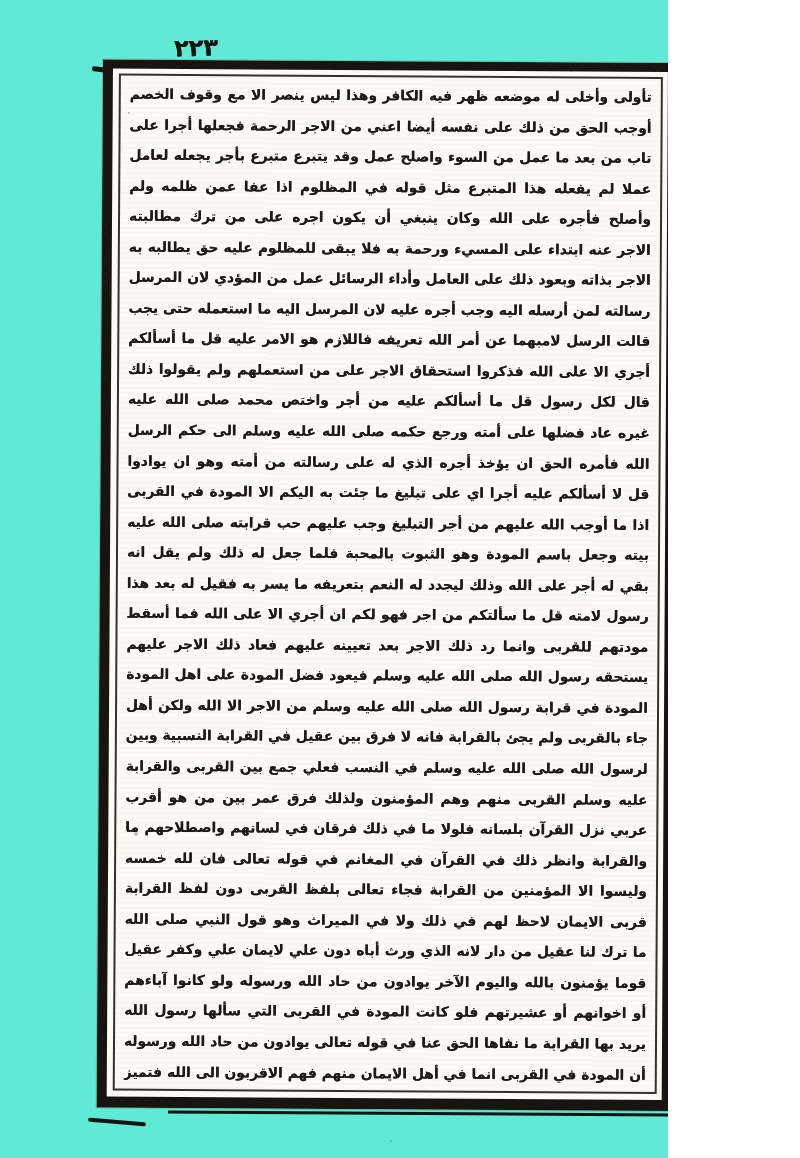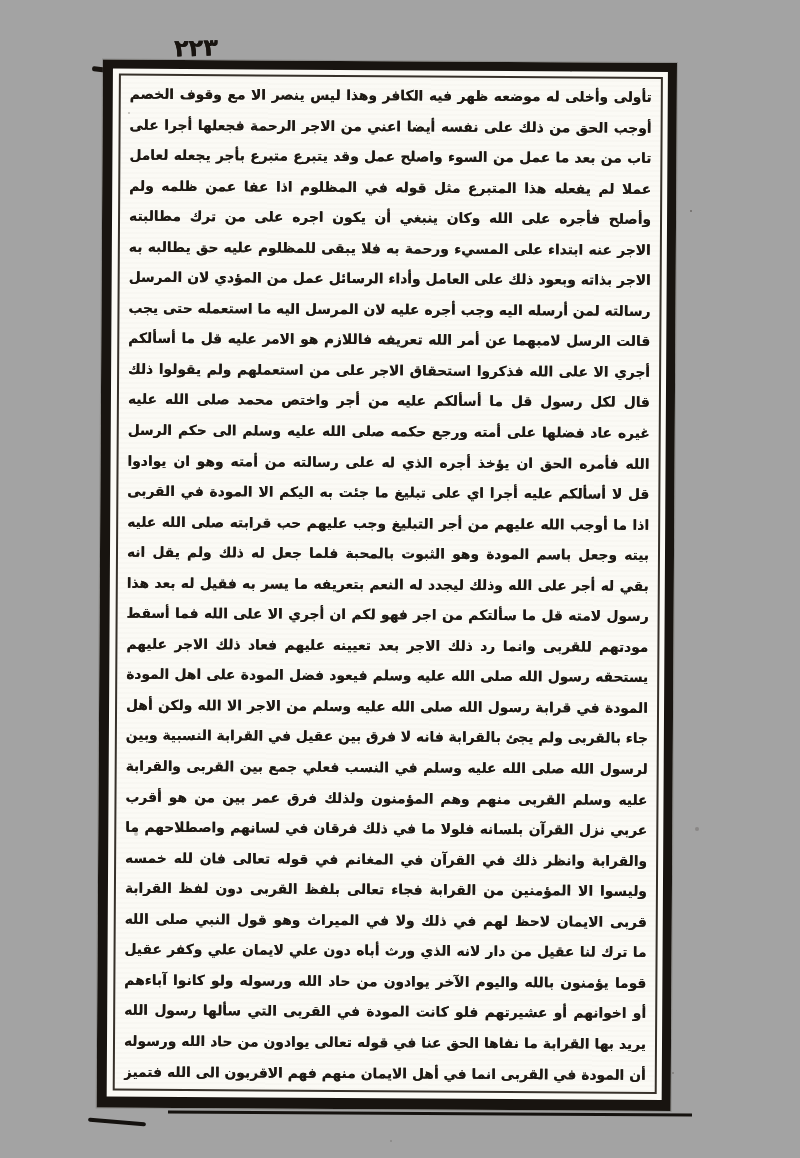--- a/index.html
+++ b/index.html
@@ -2,22 +2,22 @@
 <html lang="ar"><head>
 <meta charset="utf-8">
 <style>
   html,body{margin:0;padding:0;}
   body{
     width:800px;height:1158px;
     background:#ffffff;
     font-family:"DejaVu Sans", sans-serif;
   }
   .scan{
-    position:relative;width:800px;height:1158px;
-    background:#a3a3a3;overflow:hidden;
+    position:relative;width:668px;height:1158px;
+    background:#5eead4;overflow:hidden;
   }
   .page-number{
     position:absolute;left:174px;top:34px;
     font-size:24px;font-weight:bold;color:#181410;
     letter-spacing:3px;
     text-shadow:0 0 0.6px #181410;
     transform:rotate(-1deg);
     direction:rtl;
   }
   .frame{

